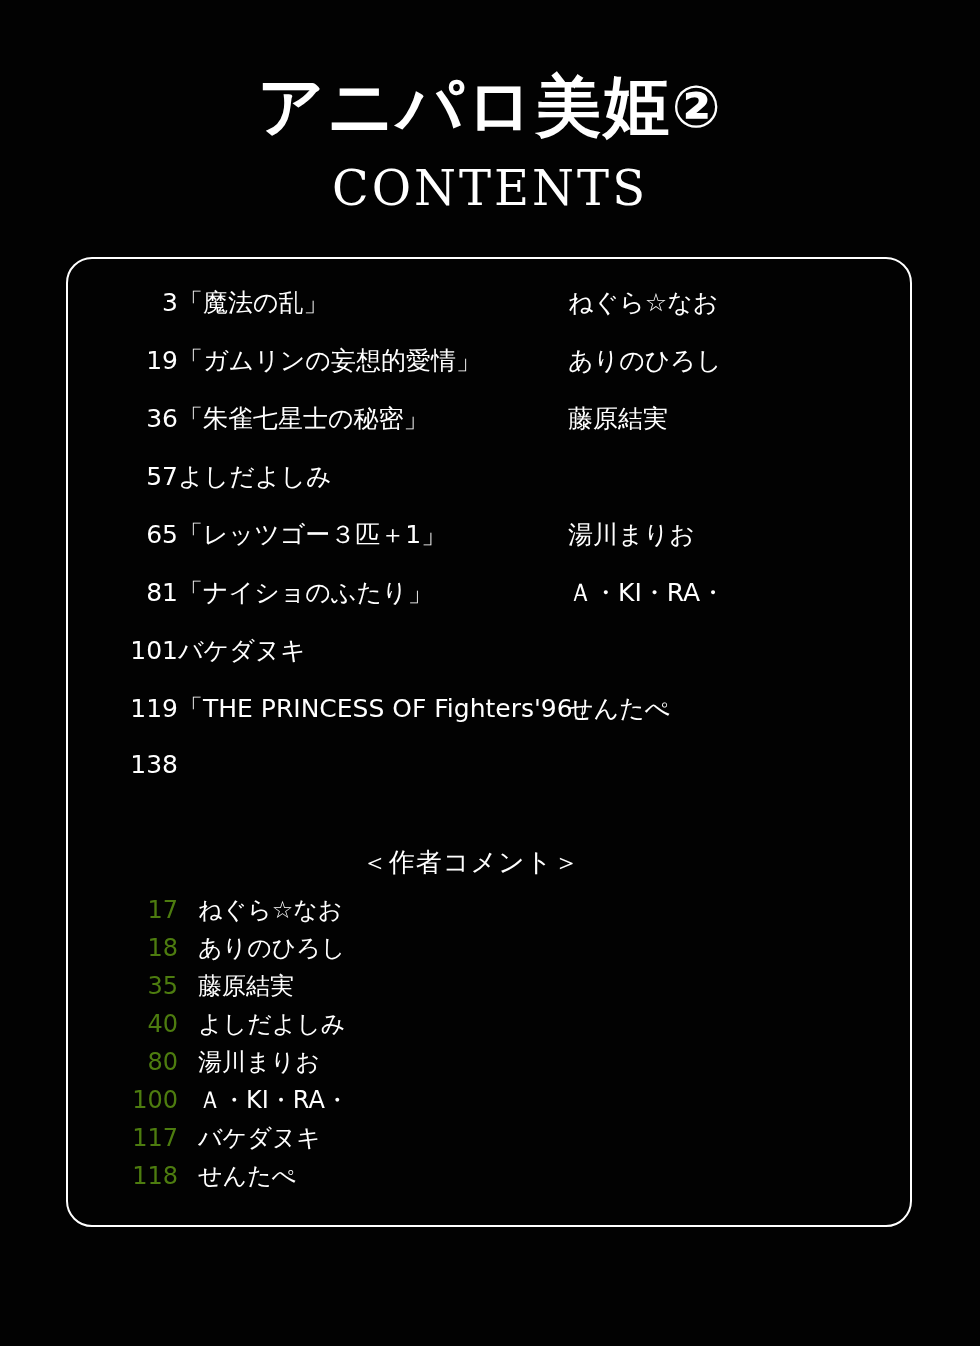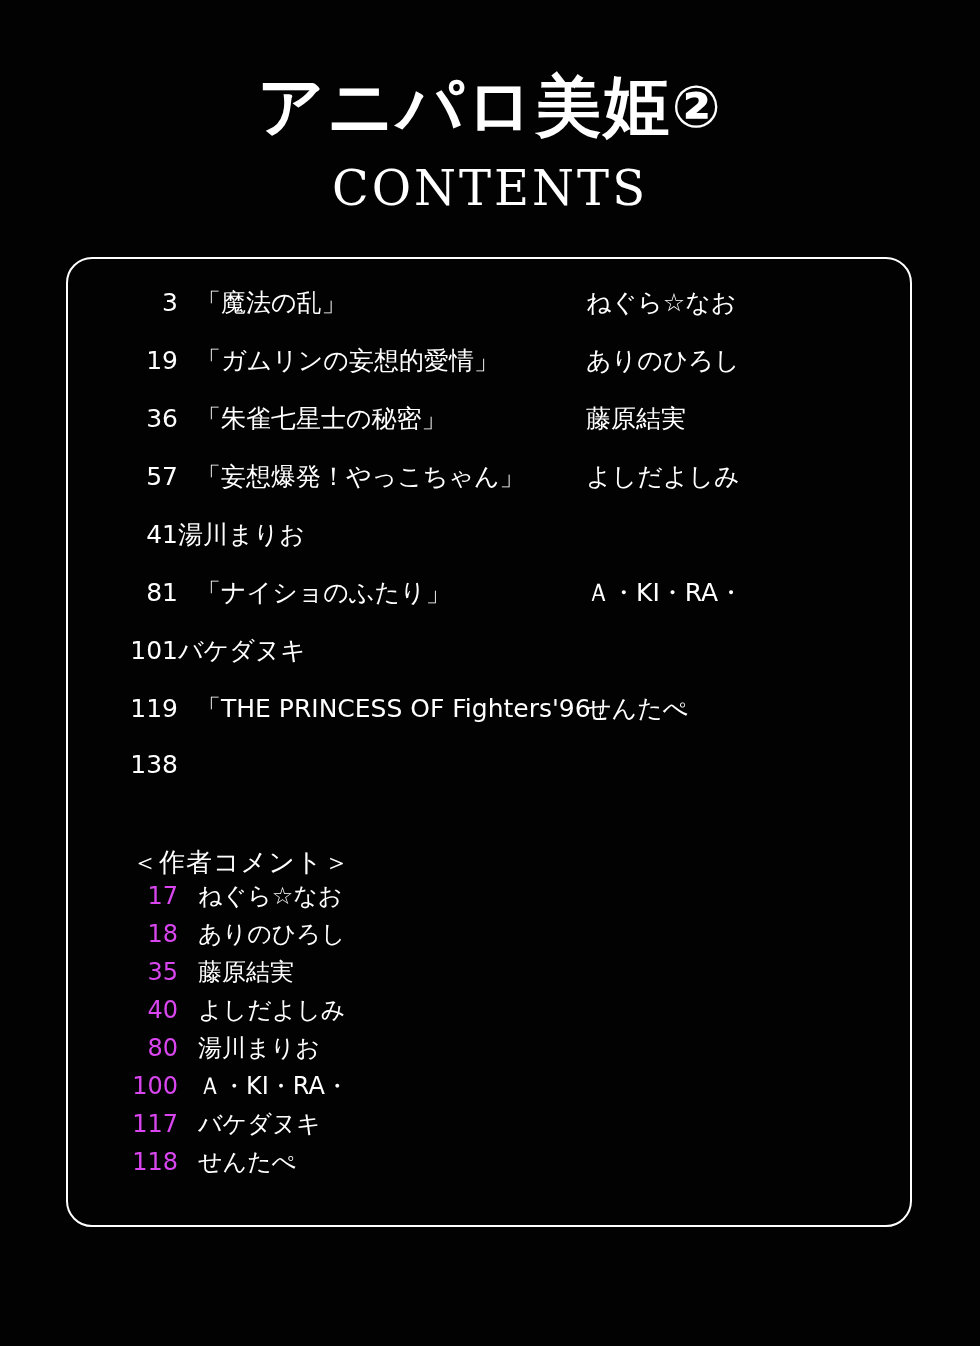--- a/index.html
+++ b/index.html
@@ -70,53 +70,54 @@
     height: 58px;
   }
   .toc-page {
     width: 68px;
     text-align: right;
     font-size: 25px;
     font-family: "DejaVu Sans", "Liberation Sans", sans-serif;
     color: #ffffff;
   }
   .toc-title {
-    margin-left: 18px;
     width: 390px;
     font-size: 25px;
     color: #ffffff;
     white-space: nowrap;
   }
   .toc-author {
     font-size: 25px;
     color: #ffffff;
     white-space: nowrap;
   }
   .comments-section {
     position: absolute;
     left: 110px;
     top: 845px;
     width: 700px;
   }
   .comments-heading {
     font-size: 26px;
     margin-left: 22px;
+    margin-bottom: 14px;
     color: #ffffff;
     letter-spacing: 1px;
+    text-align: center;
   }
   .comment-row {
     display: flex;
     align-items: baseline;
     height: 38px;
   }
   .comment-page {
     width: 68px;
     text-align: right;
     font-size: 24px;
-    color: #d946ef;
+    color: #4d7c0f;
   }
   .comment-name {
     margin-left: 20px;
     font-size: 24px;
     color: #ffffff;
     white-space: nowrap;
   }
 </style>
 </head>
 <body>
@@ -146,26 +147,26 @@
     </div>
 
     <div class="toc-row">
       <span class="toc-page">36</span>
       <span class="toc-title">「朱雀七星士の秘密」</span>
       <span class="toc-author">藤原結実</span>
     </div>
 
     <div class="toc-row">
       <span class="toc-page">57</span>
-      <span class="toc-title">「妄想爆発！やっこちゃん」</span>
       <span class="toc-author">よしだよしみ</span>
     </div>
 
     <div class="toc-row">
-      <span class="toc-page">41</span>
+      <span class="toc-page">65</span>
+      <span class="toc-title">「レッツゴー３匹＋1」</span>
       <span class="toc-author">湯川まりお</span>
     </div>
 
     <div class="toc-row">
       <span class="toc-page">81</span>
       <span class="toc-title">「ナイショのふたり」</span>
       <span class="toc-author">Ａ・KI・RA・</span>
     </div>
 
     <div class="toc-row">

